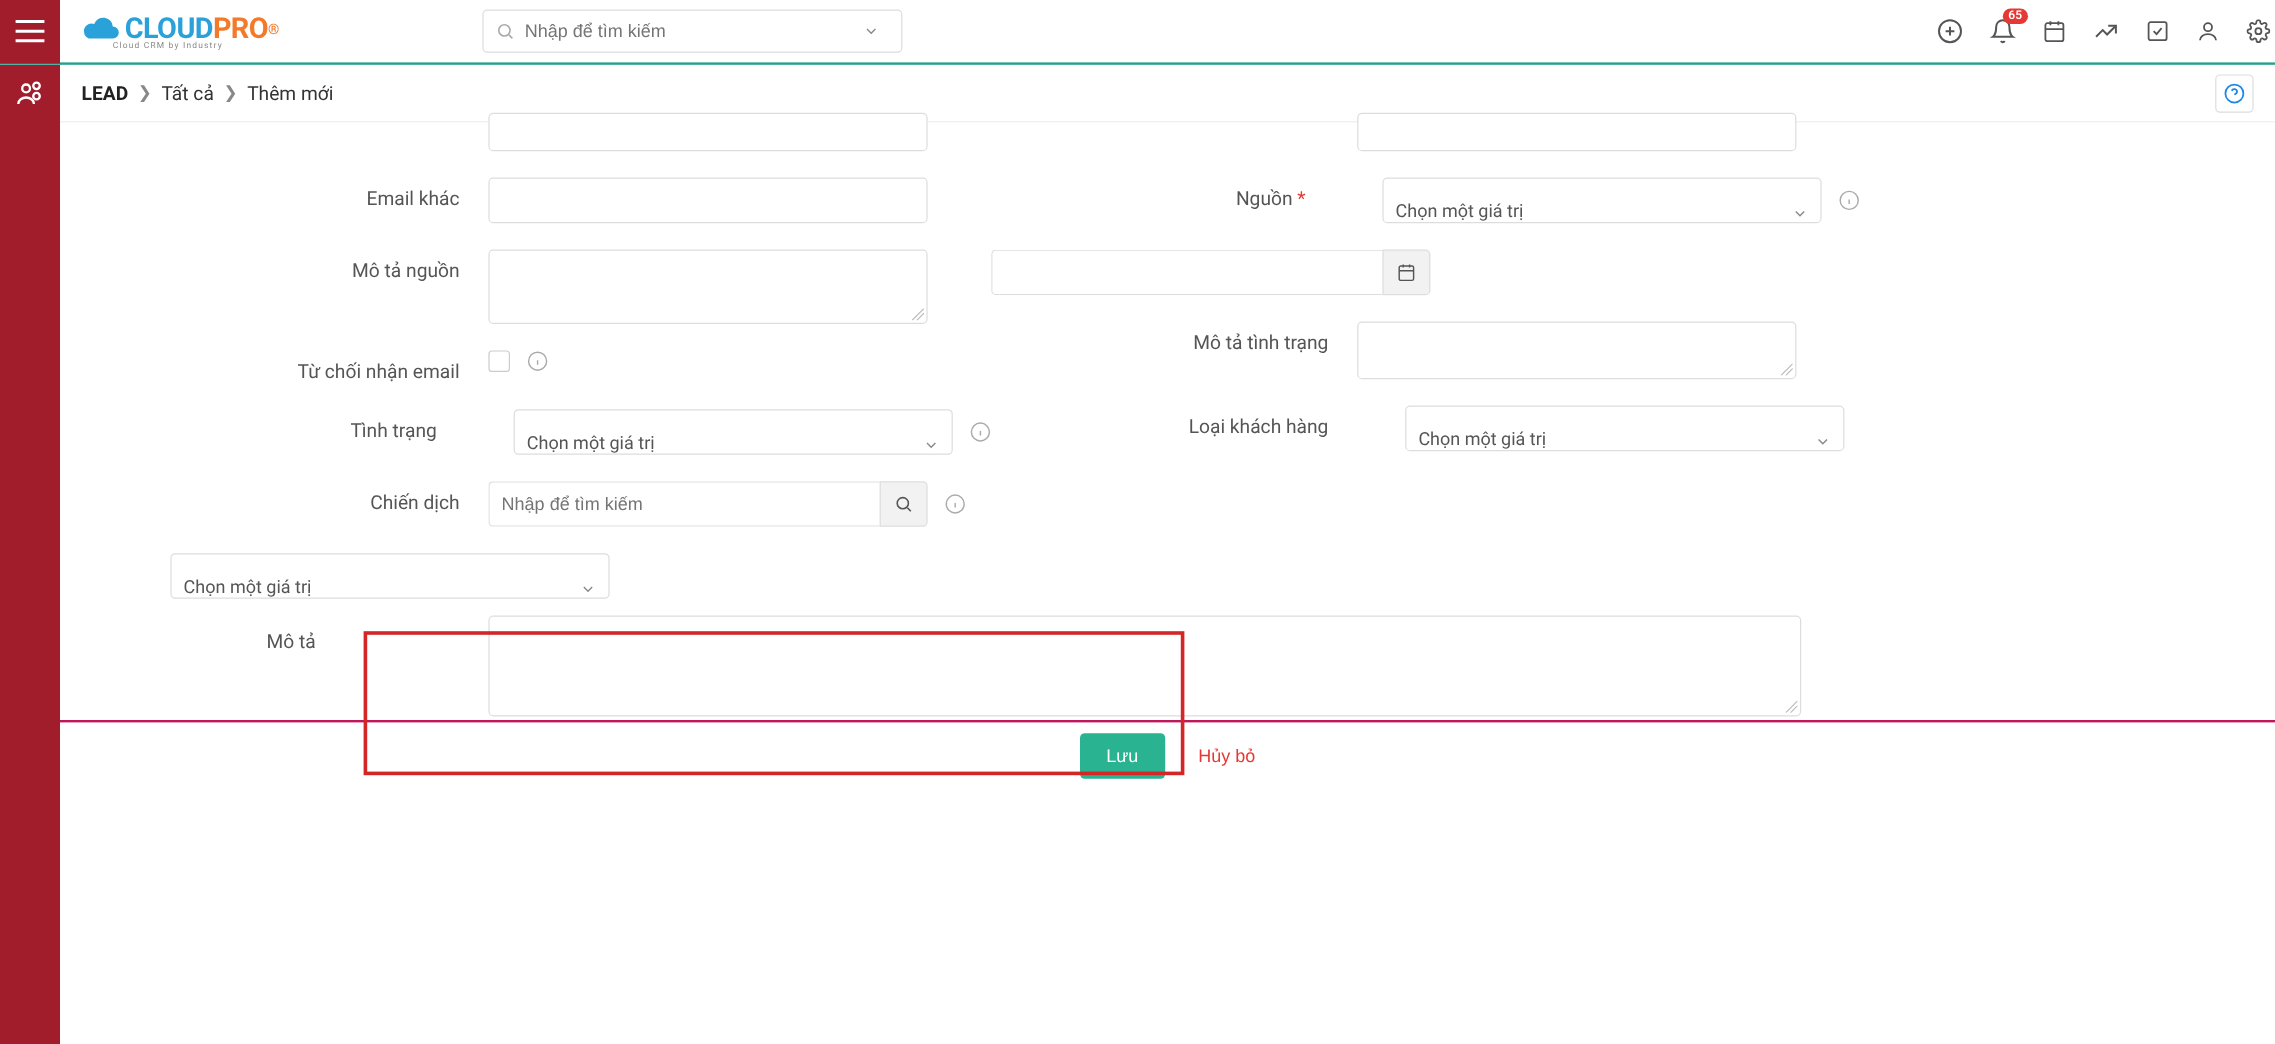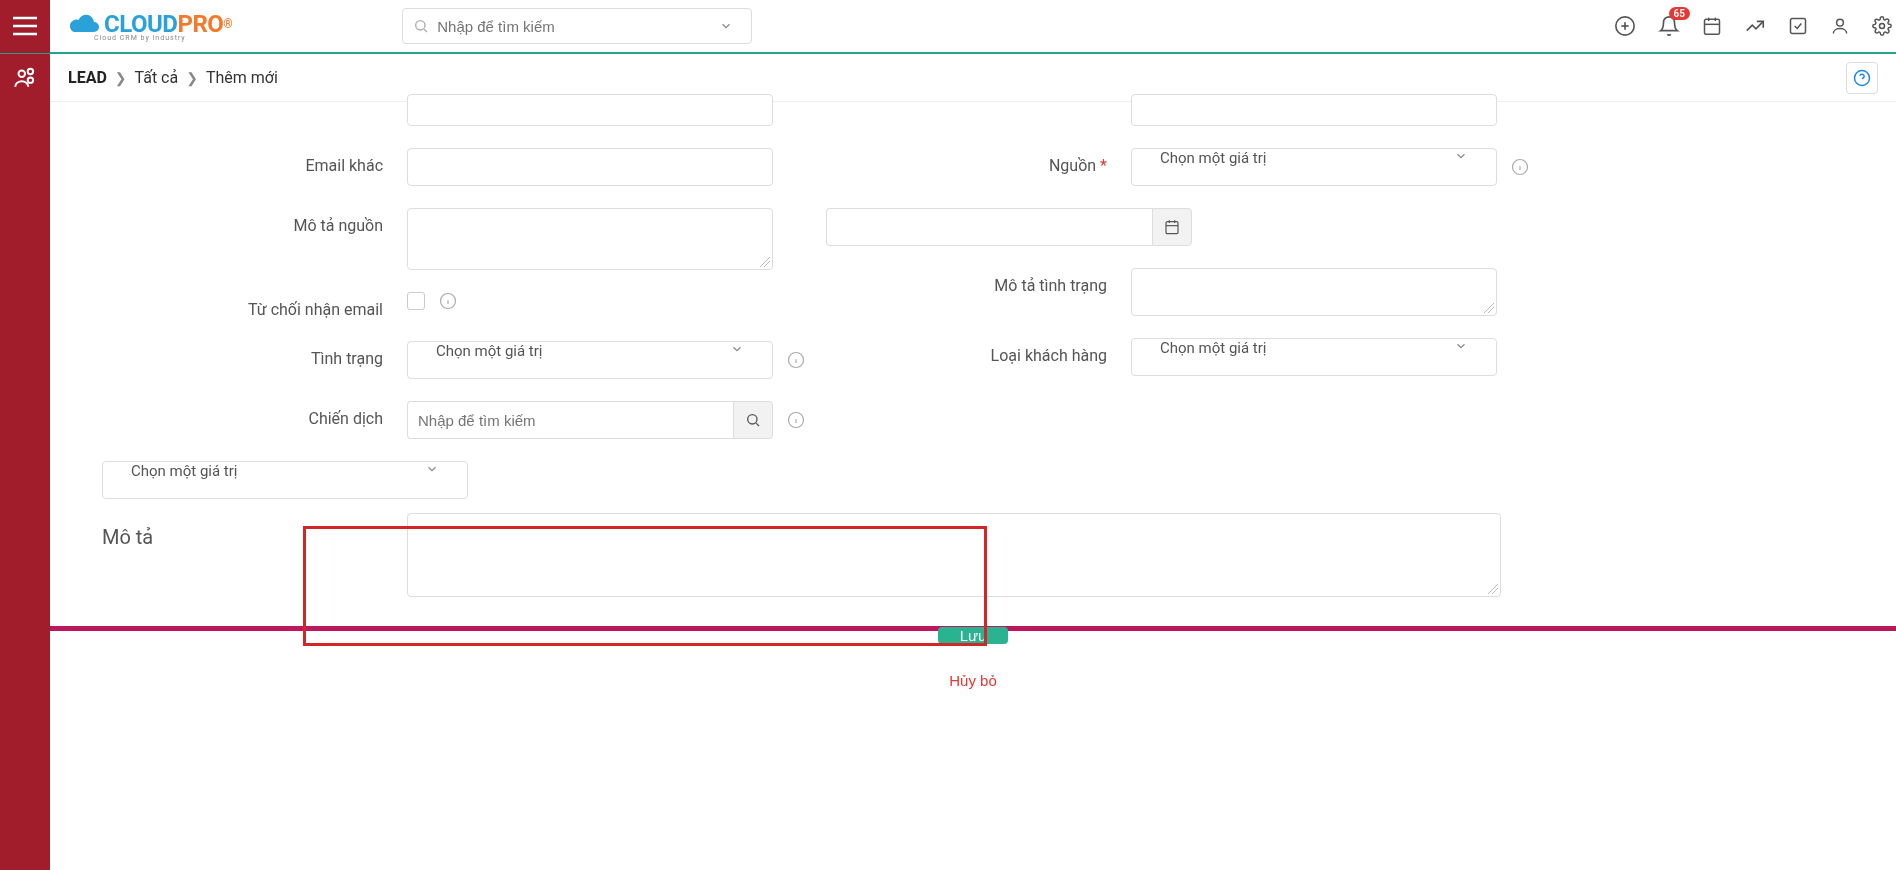--- a/index.html
+++ b/index.html
@@ -42,41 +42,41 @@
 .form-columns { display: flex; }
 .col { width: 724px; }
 
 .field-row { display: flex; align-items: flex-start; margin-bottom: 22px; }
 .field-label { width: 305px; text-align: right; padding-right: 24px; padding-top: 8px; font-size: 16px; color: #555; }
 .field-label .req { color: #e53935; margin-left: 4px; }
 .field-control { flex: 1; display: flex; align-items: center; }
 
 .input-text, .select-like, .textarea-like, .lookup-input { border: 1px solid #ddd; border-radius: 4px; background: #fff; }
 .input-text { width: 366px; height: 38px; padding: 0 10px; font-size: 15px; }
-.select-like { width: 366px; height: 38px; padding: 0 28px; display: flex; align-items: flex-start; font-size: 15px; color: #555; justify-content: space-between; cursor: pointer; }
+.select-like { width: 366px; height: 38px; padding: 0 10px; display: flex; align-items: flex-end; font-size: 15px; color: #555; justify-content: space-between; cursor: pointer; margin-left: 40px; }
 .textarea-like { width: 366px; height: 62px; padding: 8px 10px; resize: none; position: relative; }
 .textarea-like .resize-handle, .wide-textarea .resize-handle { position: absolute; right: 2px; bottom: 2px; width: 10px; height: 10px; }
 .lookup { display: flex; }
 .lookup-input { width: 326px; height: 38px; padding: 0 10px; font-size: 15px; color: #888; border-right: none; border-radius: 4px 0 0 4px; }
 .lookup-btn { width: 40px; height: 38px; border: 1px solid #ddd; background: #f2f2f2; border-radius: 0 4px 4px 0; display: flex; align-items: center; justify-content: center; cursor: pointer; }
 
 .checkbox-like { width: 18px; height: 18px; border: 1px solid #ccc; border-radius: 3px; background: #fff; }
 .info-icon { margin-left: 14px; color: #aaa; }
 
 .date-field { display: flex; width: 366px; }
 .date-input { flex: 1; height: 38px; border: 1px solid #ddd; border-right: none; border-radius: 4px 0 0 4px; }
 .date-btn { width: 40px; height: 38px; border: 1px solid #ddd; background: #f2f2f2; border-radius: 0 4px 4px 0; display: flex; align-items: center; justify-content: center; cursor: pointer; }
 
 .wide-row { display: flex; margin-top: 4px; }
-.wide-label { width: 305px; text-align: left; padding-right: 24px; padding-top: 12px; font-size: 20px; color: #555; }
+.wide-label { width: 305px; text-align: center; padding-right: 24px; padding-top: 12px; font-size: 16px; color: #555; }
 .wide-textarea { border: 1px solid #ddd; border-radius: 4px; width: 1094px; height: 84px; position: relative; }
 
 .highlight-box { position: absolute; border: 3px solid #d32626; pointer-events: none; }
 
-.footer { border-top: 5px solid #be185d; margin-top: 29px; height: 58px; display: flex; align-items: center; justify-content: center; gap: 28px; flex-direction: column; }
+.footer { border-top: 2px solid #be185d; margin-top: 3px; height: 58px; display: flex; align-items: center; justify-content: center; gap: 28px; }
 .btn-save { background: #2ab391; color: #fff; border: none; border-radius: 4px; height: 38px; padding: 0 22px; font-size: 15px; cursor: pointer; }
 .btn-cancel { color: #e53935; background: none; border: none; font-size: 15px; cursor: pointer; }
 
 svg { display: block; }
 </style>
 </head>
 <body>
 
 <div class="topbar">
   <div class="hamburger">

